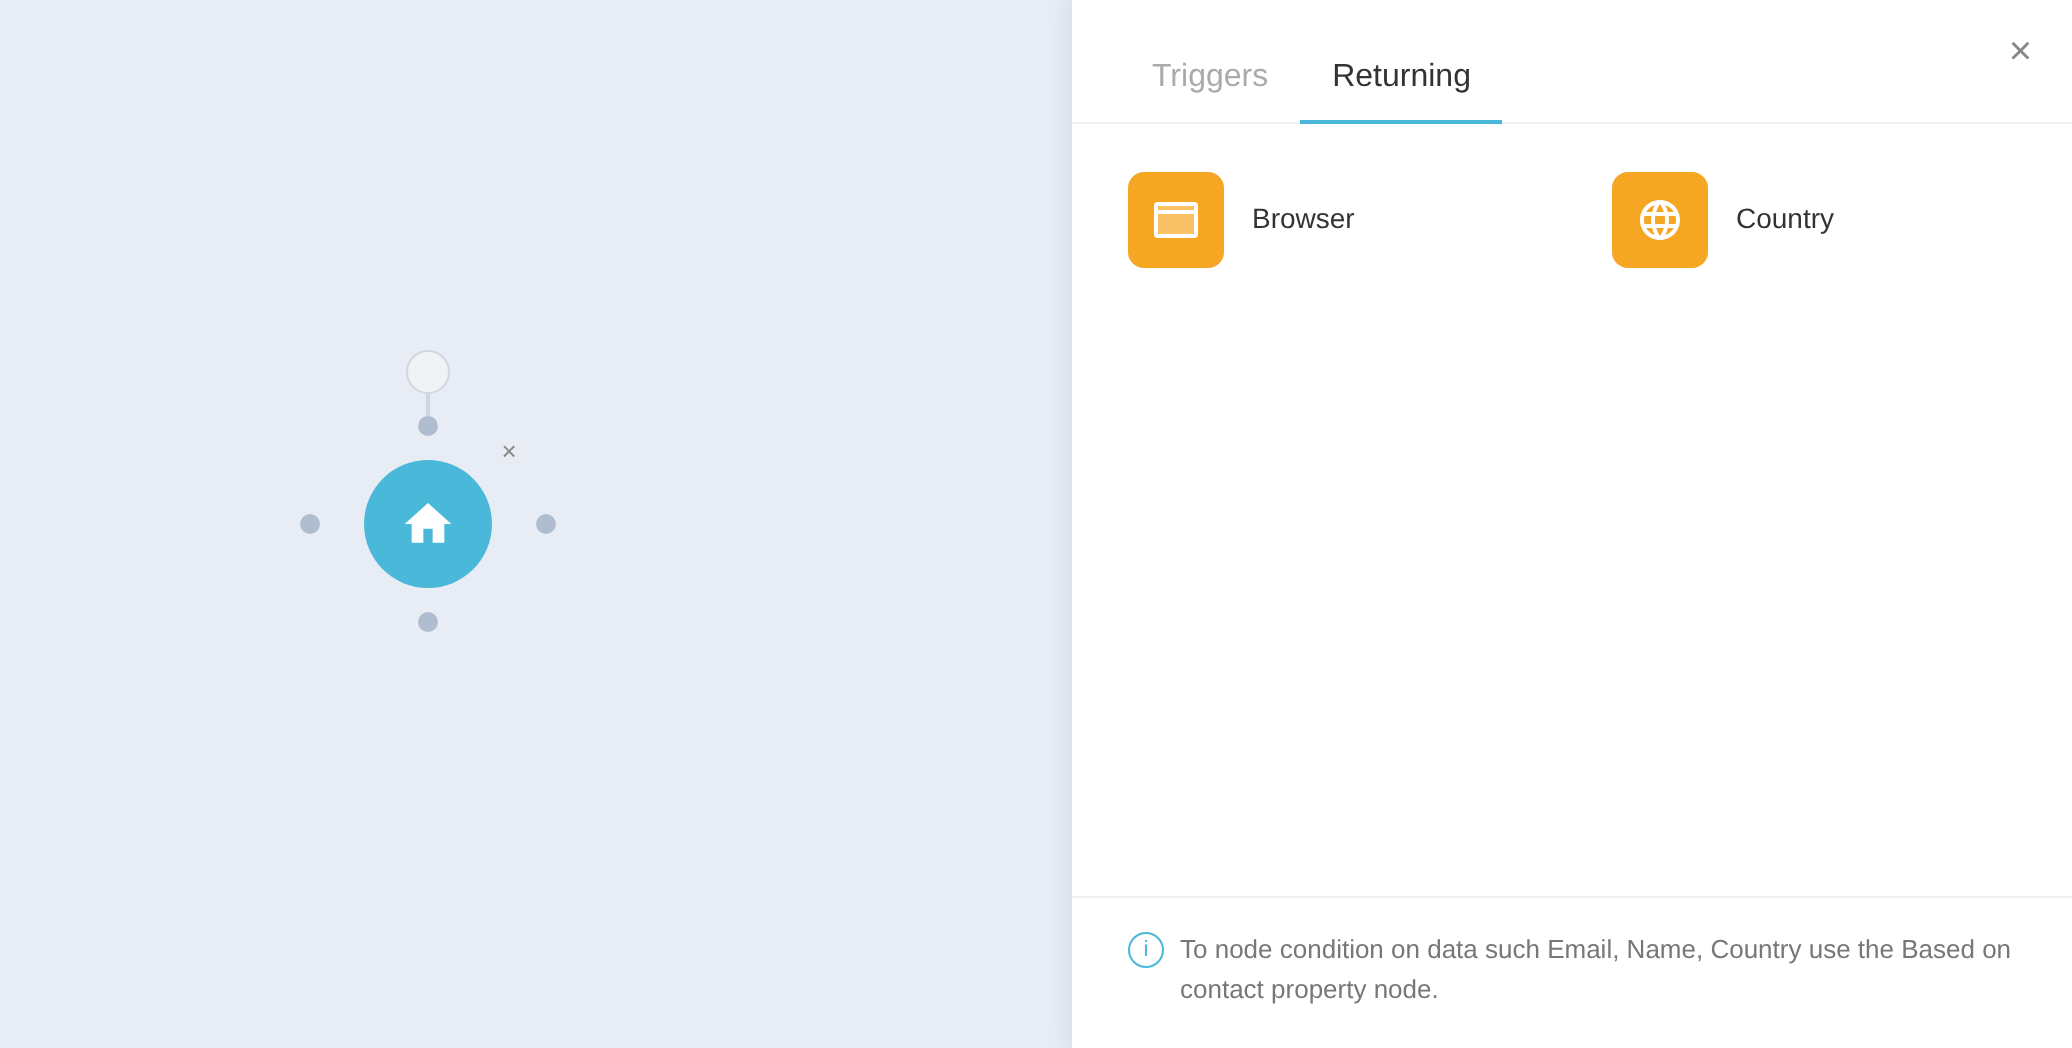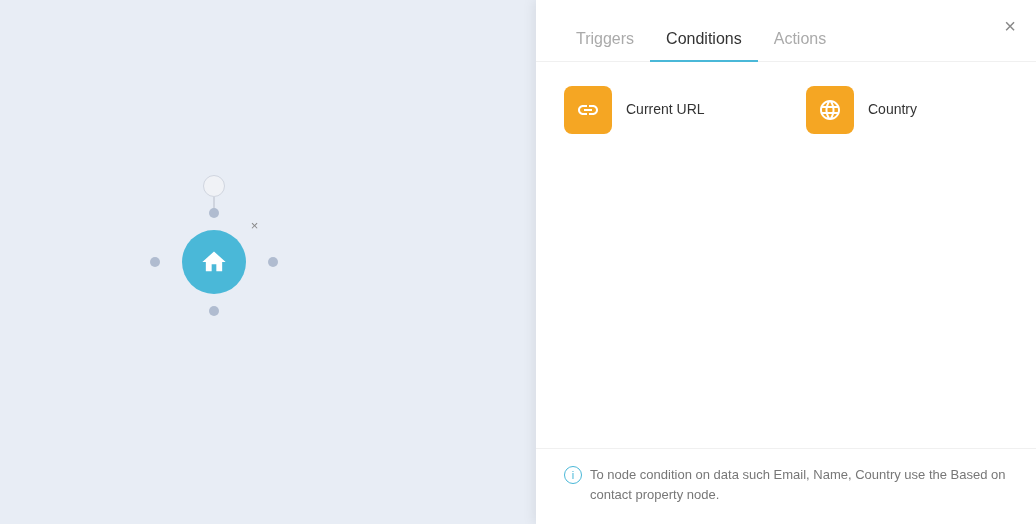--- a/index.html
+++ b/index.html
@@ -221,42 +221,42 @@
         <div class="dot dot-right"></div>
       </div>
       <span class="node-close">×</span>
     </div>
   </div>
 </div>
 
 <div class="panel">
   <div class="panel-header">
     <div class="tab">Triggers</div>
-    <div class="tab active">Conditions</div>
-    <div class="tab">Actions</div>
+    <div class="tab active">Returning</div>
   </div>
 
   <button class="close-btn">×</button>
 
   <div class="panel-body">
     <div class="conditions-grid">
-
-
-
-
 
 
       <div class="condition-item">
         <div class="condition-icon">
           <svg viewBox="0 0 24 24">
-            <path d="M17 7h-4v2h4c1.65 0 3 1.35 3 3s-1.35 3-3 3h-4v2h4c2.76 0 5-2.24 5-5s-2.24-5-5-5zm-6 8H7c-1.65 0-3-1.35-3-3s1.35-3 3-3h4V7H7C4.24 7 2 9.24 2 12s2.24 5 5 5h4v-2zm-3-4h8v2H8z"></path>
+            <rect x="1" y="3" width="22" height="18" rx="2" fill="white" opacity="0.3"></rect>
+            <path d="M3 3h18a2 2 0 0 1 2 2v14a2 2 0 0 1-2 2H3a2 2 0 0 1-2-2V5a2 2 0 0 1 2-2zm0 4h18V5H3v2zm0 2v10h18V9H3z"></path>
           </svg>
         </div>
-        <span class="condition-label">Current URL</span>
+        <span class="condition-label">Browser</span>
       </div>
+
+
+
+
 
       <div class="condition-item">
         <div class="condition-icon">
           <svg viewBox="0 0 24 24">
             <path d="M11.99 2C6.47 2 2 6.48 2 12s4.47 10 9.99 10C17.52 22 22 17.52 22 12S17.52 2 11.99 2zm6.93 6h-2.95c-.32-1.25-.78-2.45-1.38-3.56 1.84.63 3.37 1.91 4.33 3.56zM12 4.04c.83 1.2 1.48 2.53 1.91 3.96h-3.82c.43-1.43 1.08-2.76 1.91-3.96zM4.26 14C4.1 13.36 4 12.69 4 12s.1-1.36.26-2h3.38c-.08.66-.14 1.32-.14 2s.06 1.34.14 2H4.26zm.82 2h2.95c.32 1.25.78 2.45 1.38 3.56-1.84-.63-3.37-1.9-4.33-3.56zm2.95-8H5.08c.96-1.66 2.49-2.93 4.33-3.56C8.81 5.55 8.35 6.75 8.03 8zM12 19.96c-.83-1.2-1.48-2.53-1.91-3.96h3.82c-.43 1.43-1.08 2.76-1.91 3.96zM14.34 14H9.66c-.09-.66-.16-1.32-.16-2s.07-1.35.16-2h4.68c.09.65.16 1.32.16 2s-.07 1.34-.16 2zm.25 5.56c.6-1.11 1.06-2.31 1.38-3.56h2.95c-.96 1.65-2.49 2.93-4.33 3.56zM16.36 14c.08-.66.14-1.32.14-2s-.06-1.34-.14-2h3.38c.16.64.26 1.31.26 2s-.1 1.36-.26 2h-3.38z"></path>
           </svg>
         </div>
         <span class="condition-label">Country</span>
       </div>
 

